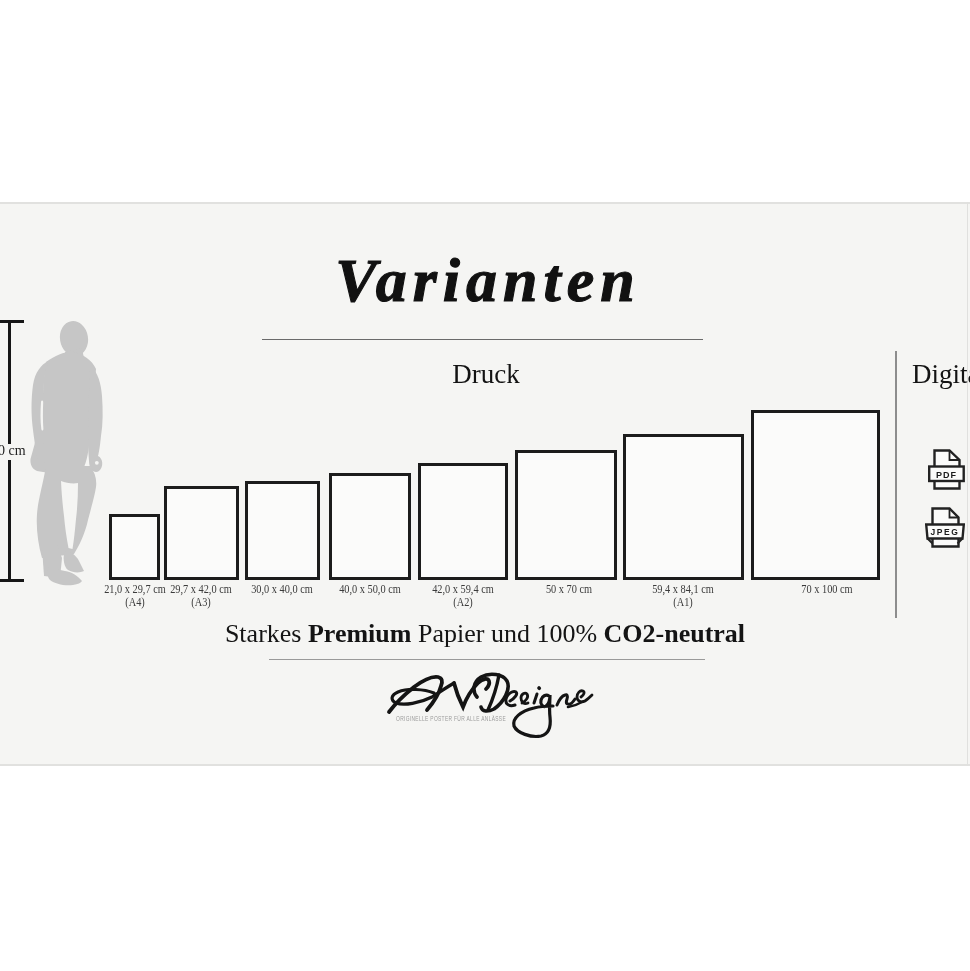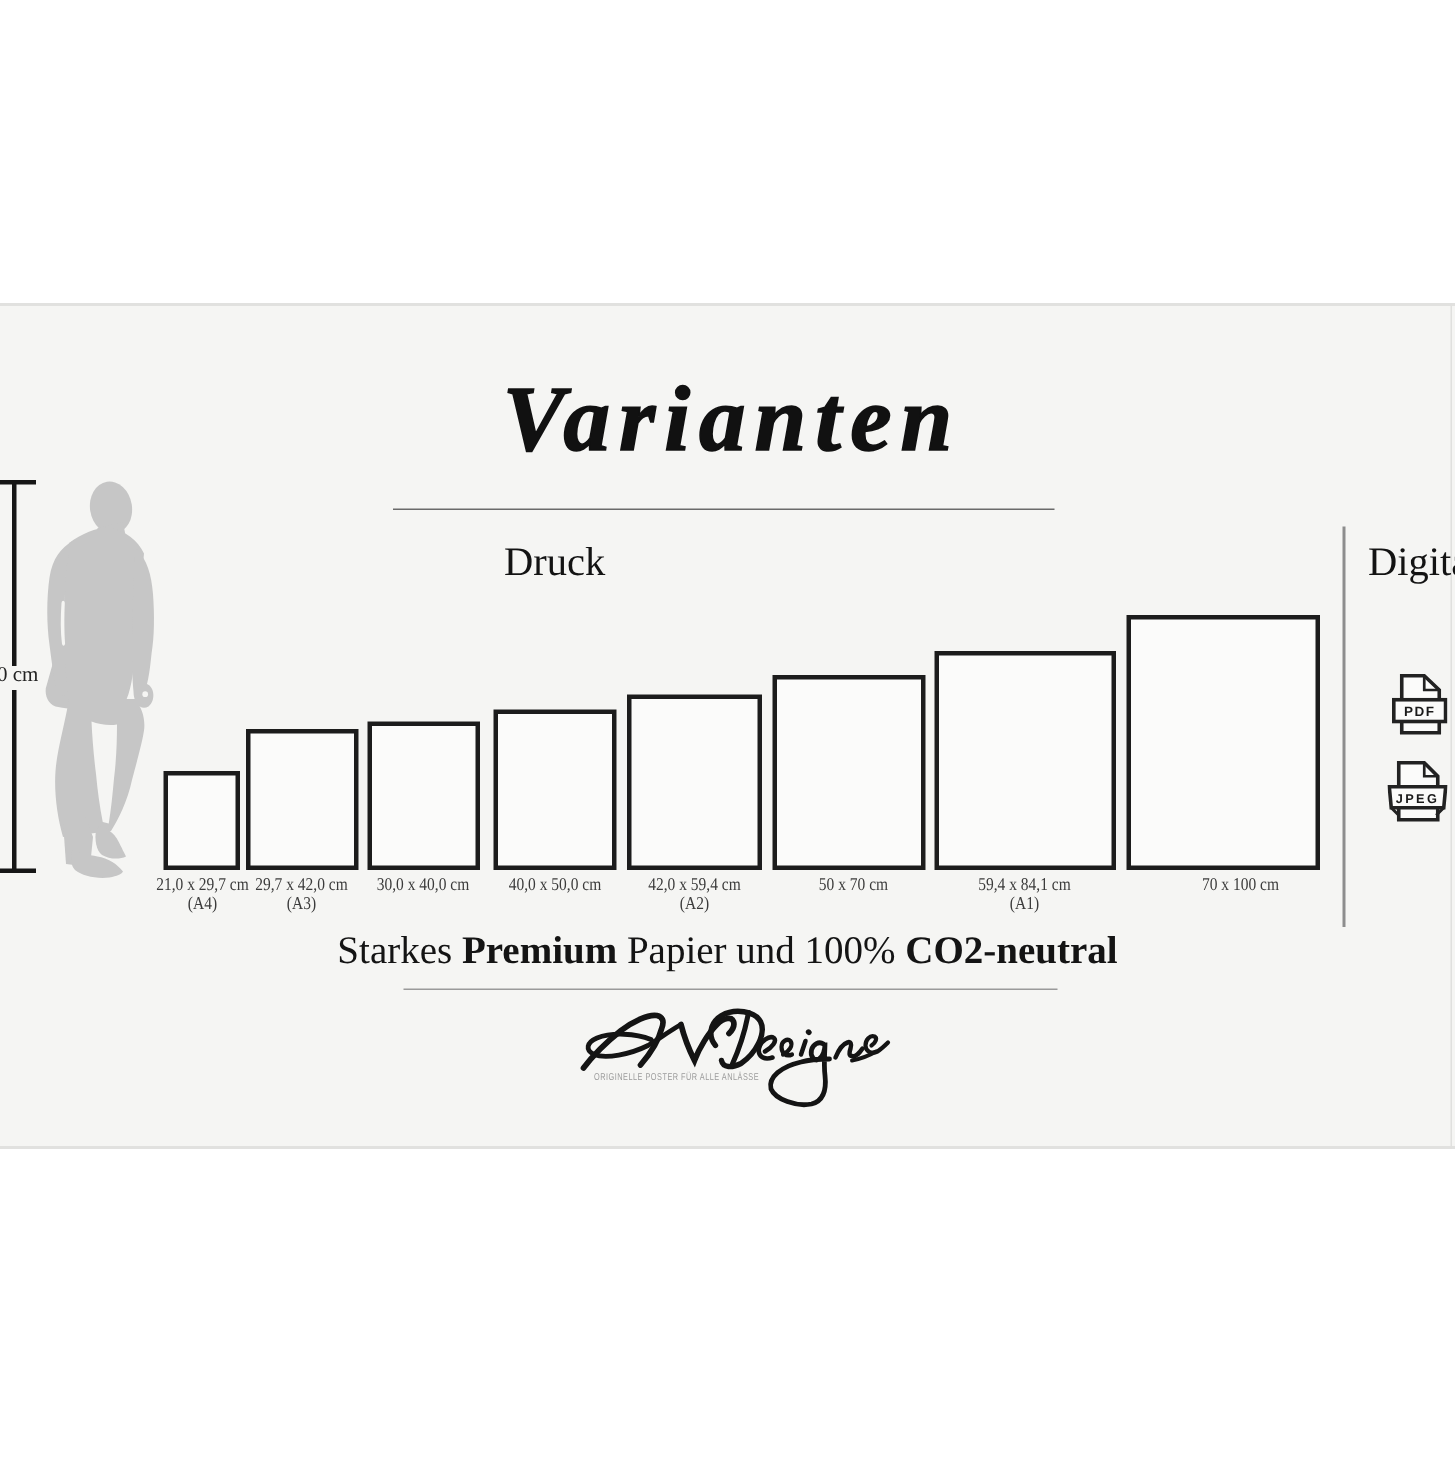--- a/index.html
+++ b/index.html
@@ -13,21 +13,21 @@
 <body>
 
 <div class="abs" style="left:0;top:202px;width:970px;height:564px;background:#f5f5f3;border-top:2px solid #e1e1df;border-bottom:2px solid #e1e1df;box-sizing:border-box;"></div>
 
 <div class="abs" style="left:966.5px;top:202px;width:1.5px;height:564px;background:#e0e0de;"></div>
 
 <div class="abs" style="left:3px;top:249px;width:970px;text-align:center;font-family:'Liberation Serif',serif;font-style:italic;font-weight:bold;font-size:62px;line-height:62px;letter-spacing:6px;color:#111;-webkit-text-stroke:1.1px #111;">Varianten</div>
 
 <div class="abs" style="left:262px;top:339px;width:441px;height:1px;background:#6a6a6a;"></div>
 
-<div class="abs" style="left:336px;top:359px;width:300px;text-align:left;font-size:27px;line-height:30px;color:#131313;">Druck</div>
+<div class="abs" style="left:336px;top:359px;width:300px;text-align:center;font-size:27px;line-height:30px;color:#131313;">Druck</div>
 
 <div class="abs" style="left:912px;top:359px;width:200px;font-size:27px;line-height:30px;color:#131313;">Digital</div>
 
 <div class="abs" style="left:895px;top:351px;width:2px;height:267px;background:#8d8d8d;"></div>
 
 <div class="abs" style="left:0;top:320px;width:24px;height:3px;background:#161616;"></div>
 
 <div class="abs" style="left:7.5px;top:320px;width:3px;height:124px;background:#161616;"></div>
 
 <div class="abs" style="left:-16px;top:443px;font-size:14px;line-height:16px;color:#222;">180 cm</div>

